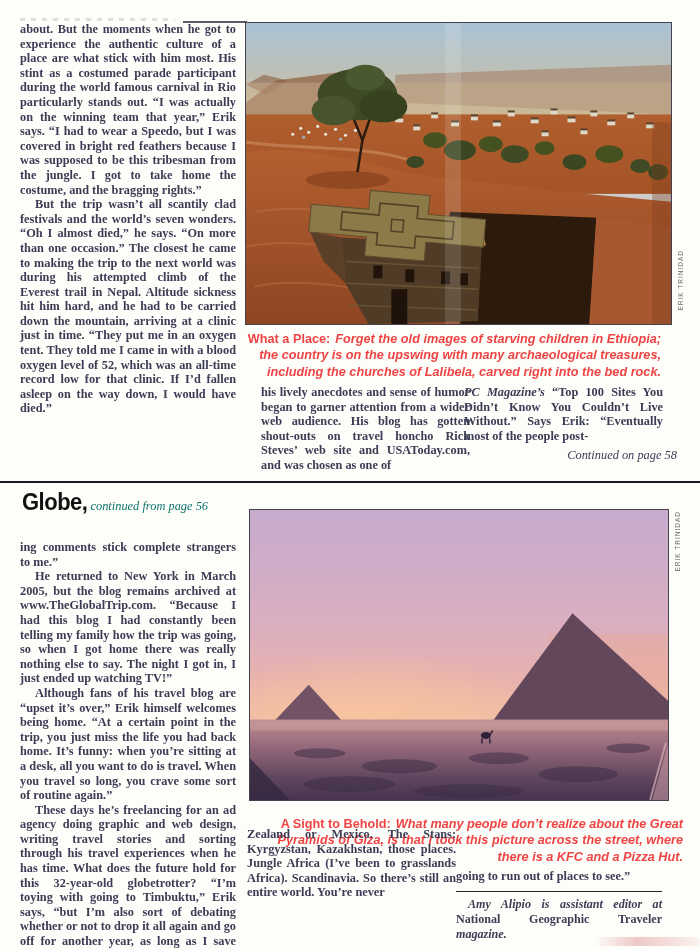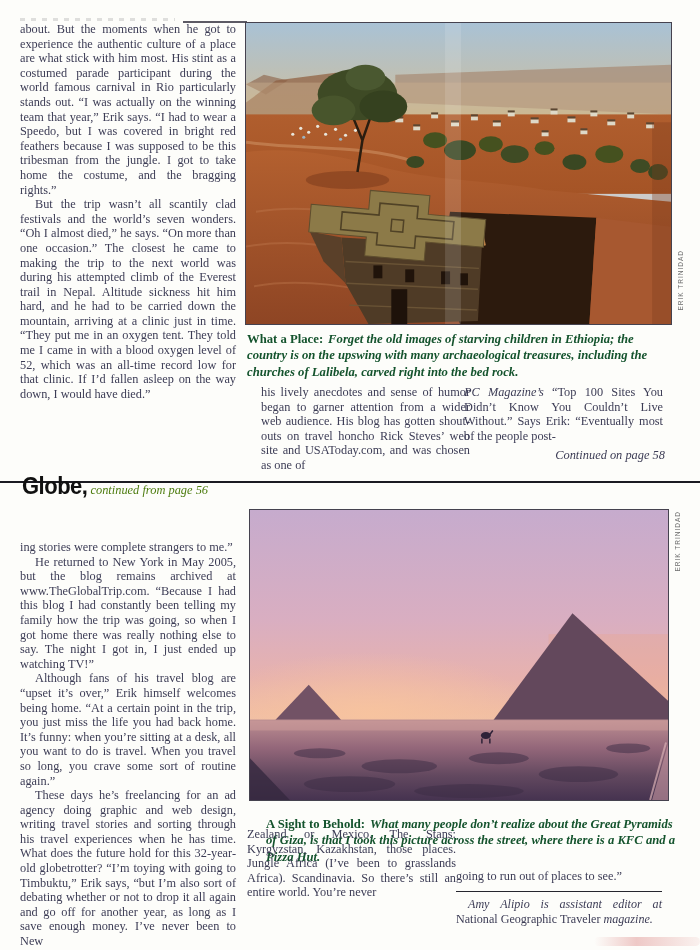--- a/index.html
+++ b/index.html
@@ -3,53 +3,53 @@
 <meta charset="utf-8">
 <style>
   * { margin:0; padding:0; box-sizing:border-box; }
   html,body { width:700px; height:950px; }
   body {
     position:relative; overflow:hidden;
     background:#fdfdfa;
     font-family:"Liberation Serif", serif;
     color:#3c3c55;
   }
-  .col { position:absolute; font-size:12.3px; line-height:14.6px; text-align:justify; color:#3c3c55; }
+  .col { position:absolute; font-size:12.3px; line-height:14.6px; text-align:justify; color:#3c3c55;font-weight:bold; }
   .col p { text-align:justify; }
   .col p.indent { text-indent:15px; }
   .italic { font-style:italic; }
 
   
   .photo-frame { position:absolute; border:1px solid #45424f; background:#ccc; overflow:hidden; }
   .photo-frame svg { display:block; width:100%; height:100%; }
   .credit {
     position:absolute; writing-mode:vertical-rl; transform:rotate(180deg);
     font-family:"Liberation Sans", sans-serif; font-size:6.5px; letter-spacing:1px;
     color:#6d6d6d; white-space:nowrap;
   }
 
   
   .caption {
-    position:absolute; font-family:Liberation Serif, serif; font-weight:bold;
-    font-size:12.7px; line-height:16.4px; color:#14532d; text-align:left;
+    position:absolute; font-family:Liberation Sans, sans-serif; font-weight:bold;
+    font-size:12.7px; line-height:16.4px; color:#ef4444; text-align:right;
   }
   .cap-lead { font-style:normal; margin-right:5px; }
   .cap-body { font-style:italic; }
 
   .continued { position:absolute; font-style:italic; font-size:12.4px; color:#3c3c55; text-align:right; }
 
   .divider { position:absolute; left:0; top:481px; width:700px; height:2px; background:#1b1b22; }
 
   
-  .globe-header { position:absolute; left:22px; top:474px; display:flex; align-items:baseline; }
+  .globe-header { position:absolute; left:22px; top:490px; display:flex; align-items:baseline; }
   .globe-title {
     font-family:"Liberation Sans", sans-serif; font-weight:bold; font-size:22px;
     letter-spacing:-0.5px; color:#101010; transform:scaleY(1.08); transform-origin:bottom left;
   }
-  .globe-sub { font-style:italic; font-size:12.4px; color:#4d7c0f; margin-left:3px; }
+  .globe-sub { font-style:italic; font-size:12.4px; color:#0f766e; margin-left:3px; }
 
   
   .author-rule { border:none; border-top:1.4px solid #26262e; margin:7px 0 5px 0; width:100%; }
   .author { text-indent:12px; }
 
   
   .artifact-line { position:absolute; left:183px; top:21px; width:64px; height:1.5px; background:#3f3d49; opacity:.85; }
   .smudge-top { position:absolute; left:20px; top:18px; width:155px; height:3px;
     background:repeating-linear-gradient(90deg,#b9b9b9 0 5px, rgba(0,0,0,0) 5px 11px); opacity:.45; }
   .smudge-bottom { position:absolute; left:594px; top:937px; width:106px; height:9px; border-radius:5px;
@@ -222,36 +222,36 @@
     <span class="cap-lead">What a Place:</span><span class="cap-body">Forget the old images of starving children in Ethiopia; the country is on the upswing with many archaeological treasures, including the churches of Lalibela, carved right into the bed rock.</span>
   </div>
 
   <div class="col" style="left:261px; top:385px; width:209px;">
     <p>his lively anecdotes and sense of humor began to garner attention from a wider web audience. His blog has gotten shout-outs on travel honcho Rick Steves’ web site and USAToday.com, and was chosen as one of</p>
   </div>
 
   <div class="col" style="left:464px; top:385px; width:199px;">
     <p><span class="italic">PC Magazine’s</span><span> “Top 100 Sites You Didn’t Know You Couldn’t Live Without.” Says Erik: “Eventually most of the people post-</span></p>
   </div>
-  <div class="continued" style="left:452px; top:448px; width:213px;">Continued on page 58</div>
+  <div class="continued" style="left:464px; top:448px; width:213px;">Continued on page 58</div>
 
 </section>
 
 <div class="divider"></div>
 
 <section>
 
   <div class="globe-header">
     <span class="globe-title">Globe,</span>
     <span class="globe-sub">continued from page 56</span>
   </div>
 
   <div class="col" style="left:20px; top:540px; width:216px;">
-    <p>ing stories were complete strangers to me.”</p>
-    <p class="indent">He returned to New York in May 2005, but the blog remains archived at www.TheGlobalTrip.com. “Because I had this blog I had constantly been telling my family how the trip was going, so when I got home there was really nothing else to say. The night I got in, I just ended up watching TV!”</p>
+    <p>ing comments stick complete strangers to me.”</p>
+    <p class="indent">He returned to New York in March 2005, but the blog remains archived at www.TheGlobalTrip.com. “Because I had this blog I had constantly been telling my family how the trip was going, so when I got home there was really nothing else to say. The night I got in, I just ended up watching TV!”</p>
     <p class="indent">Although fans of his travel blog are “upset it’s over,” Erik himself welcomes being home. “At a certain point in the trip, you just miss the life you had back home. It’s funny: when you’re sitting at a desk, all you want to do is travel. When you travel so long, you crave some sort of routine again.”</p>
     <p class="indent">These days he’s freelancing for an ad agency doing graphic and web design, writing travel stories and sorting through his travel experiences when he has time. What does the future hold for this 32-year-old globetrotter? “I’m toying with going to Timbuktu,” Erik says, “but I’m also sort of debating whether or not to drop it all again and go off for another year, as long as I save enough money. I’ve never been to New</p>
   </div>
 
   <div class="photo-frame" style="left:249px; top:509px; width:420px; height:292px;">
     <svg viewBox="0 0 420 292" preserveAspectRatio="none">
       <defs>
         <linearGradient id="sky2" x1="0" y1="0" x2="0" y2="1">
           <stop offset="0" stop-color="#c6abcd"></stop>
             <stop offset="0.38" stop-color="#d9aec1"></stop>

